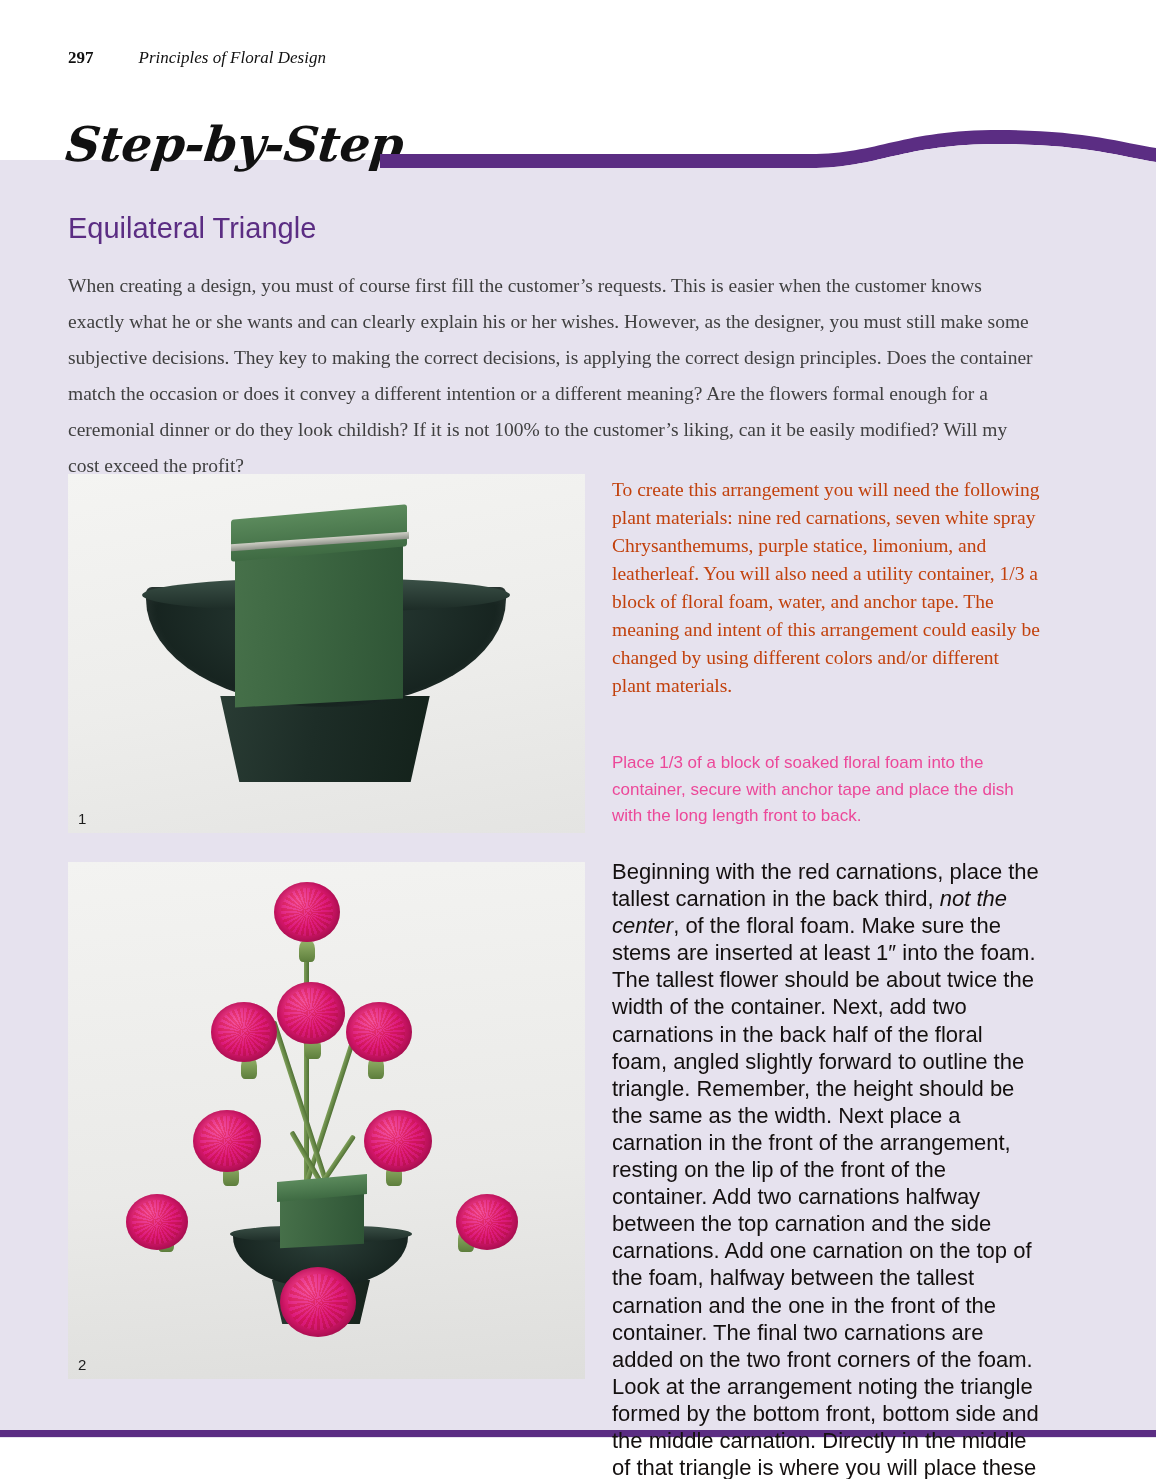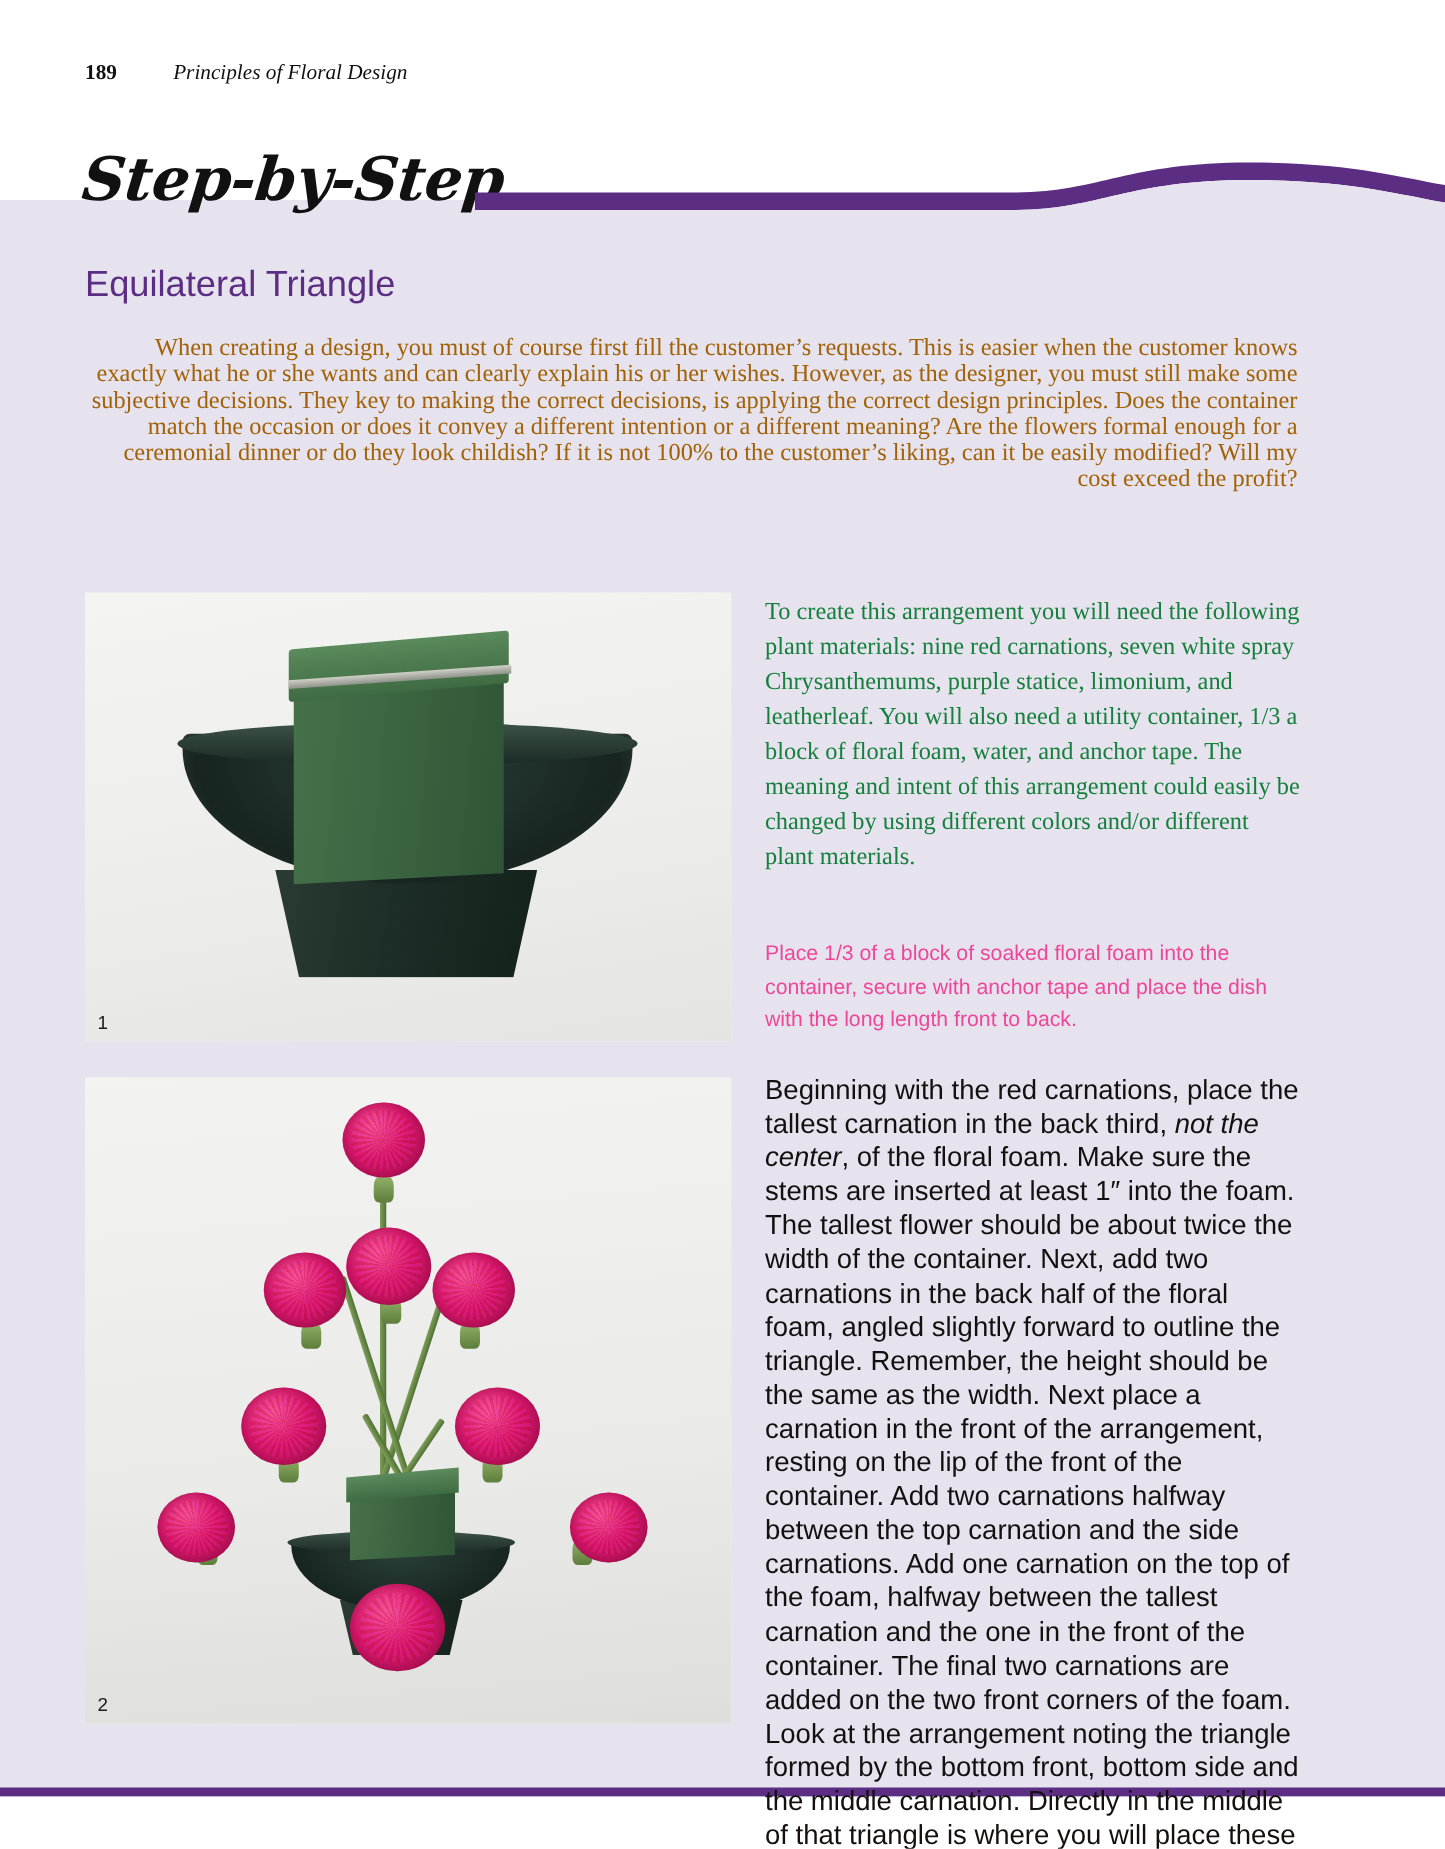--- a/index.html
+++ b/index.html
@@ -84,23 +84,23 @@
     font-size: 29px;
     color: #5b2d83;
   }
 
   
   .intro {
     position: absolute;
     left: 68px; top: 268px;
     width: 970px;
     font-size: 19.5px;
-    line-height: 21px;
-    color: #a16207;
-    text-align: right;
+    line-height: 36px;
+    color: #404040;
+    text-align: left;
   }
 
   
   .photo {
     position: absolute;
     background: #f1f1f1;
     overflow: hidden;
   }
   #photo-1 {
     left: 68px; top: 474px;
@@ -123,21 +123,21 @@
   .rcol {
     position: absolute;
     left: 612px;
     width: 428px;
   }
   #rcol-serif {
     top: 476px;
     font-family: "Liberation Serif", serif;
     font-size: 19.5px;
     line-height: 28px;
-    color: #15803d;
+    color: #c2410c;
   }
   #rcol-sans-1 {
     top: 750px;
     font-family: "Liberation Sans", sans-serif;
     font-size: 17px;
     line-height: 26.5px;
     color: #ec4899;
   }
   #rcol-sans-2 {
     top: 858px;
@@ -274,21 +274,21 @@
 </style>
 </head>
 <body>
 
 <div class="page-top-white"></div>
 <div class="page-body-band"></div>
 <div class="page-bottom-white"></div>
 <div class="bottom-rule"></div>
 
 <div class="running-head">
-  <span class="folio">189</span><span class="book-title">Principles of Floral Design</span>
+  <span class="folio">297</span><span class="book-title">Principles of Floral Design</span>
 </div>
 
 <div class="sbs-title">Step-by-Step</div>
 <svg class="swoosh" viewBox="0 0 776 60" preserveAspectRatio="none">
   <path d="M0,26 L430,26 C500,26 520,2 620,2 C700,2 740,14 776,20 L776,34 C740,28 700,16 620,16 C520,16 500,40 430,40 L0,40 Z" fill="#5b2d83"></path>
   <path d="M0,40 L430,40 C500,40 520,16 620,16 C700,16 740,28 776,34 L776,60 L0,60 Z" fill="#e6e2ee"></path>
 </svg>
 
 <div class="section-heading">Equilateral Triangle</div>
 

